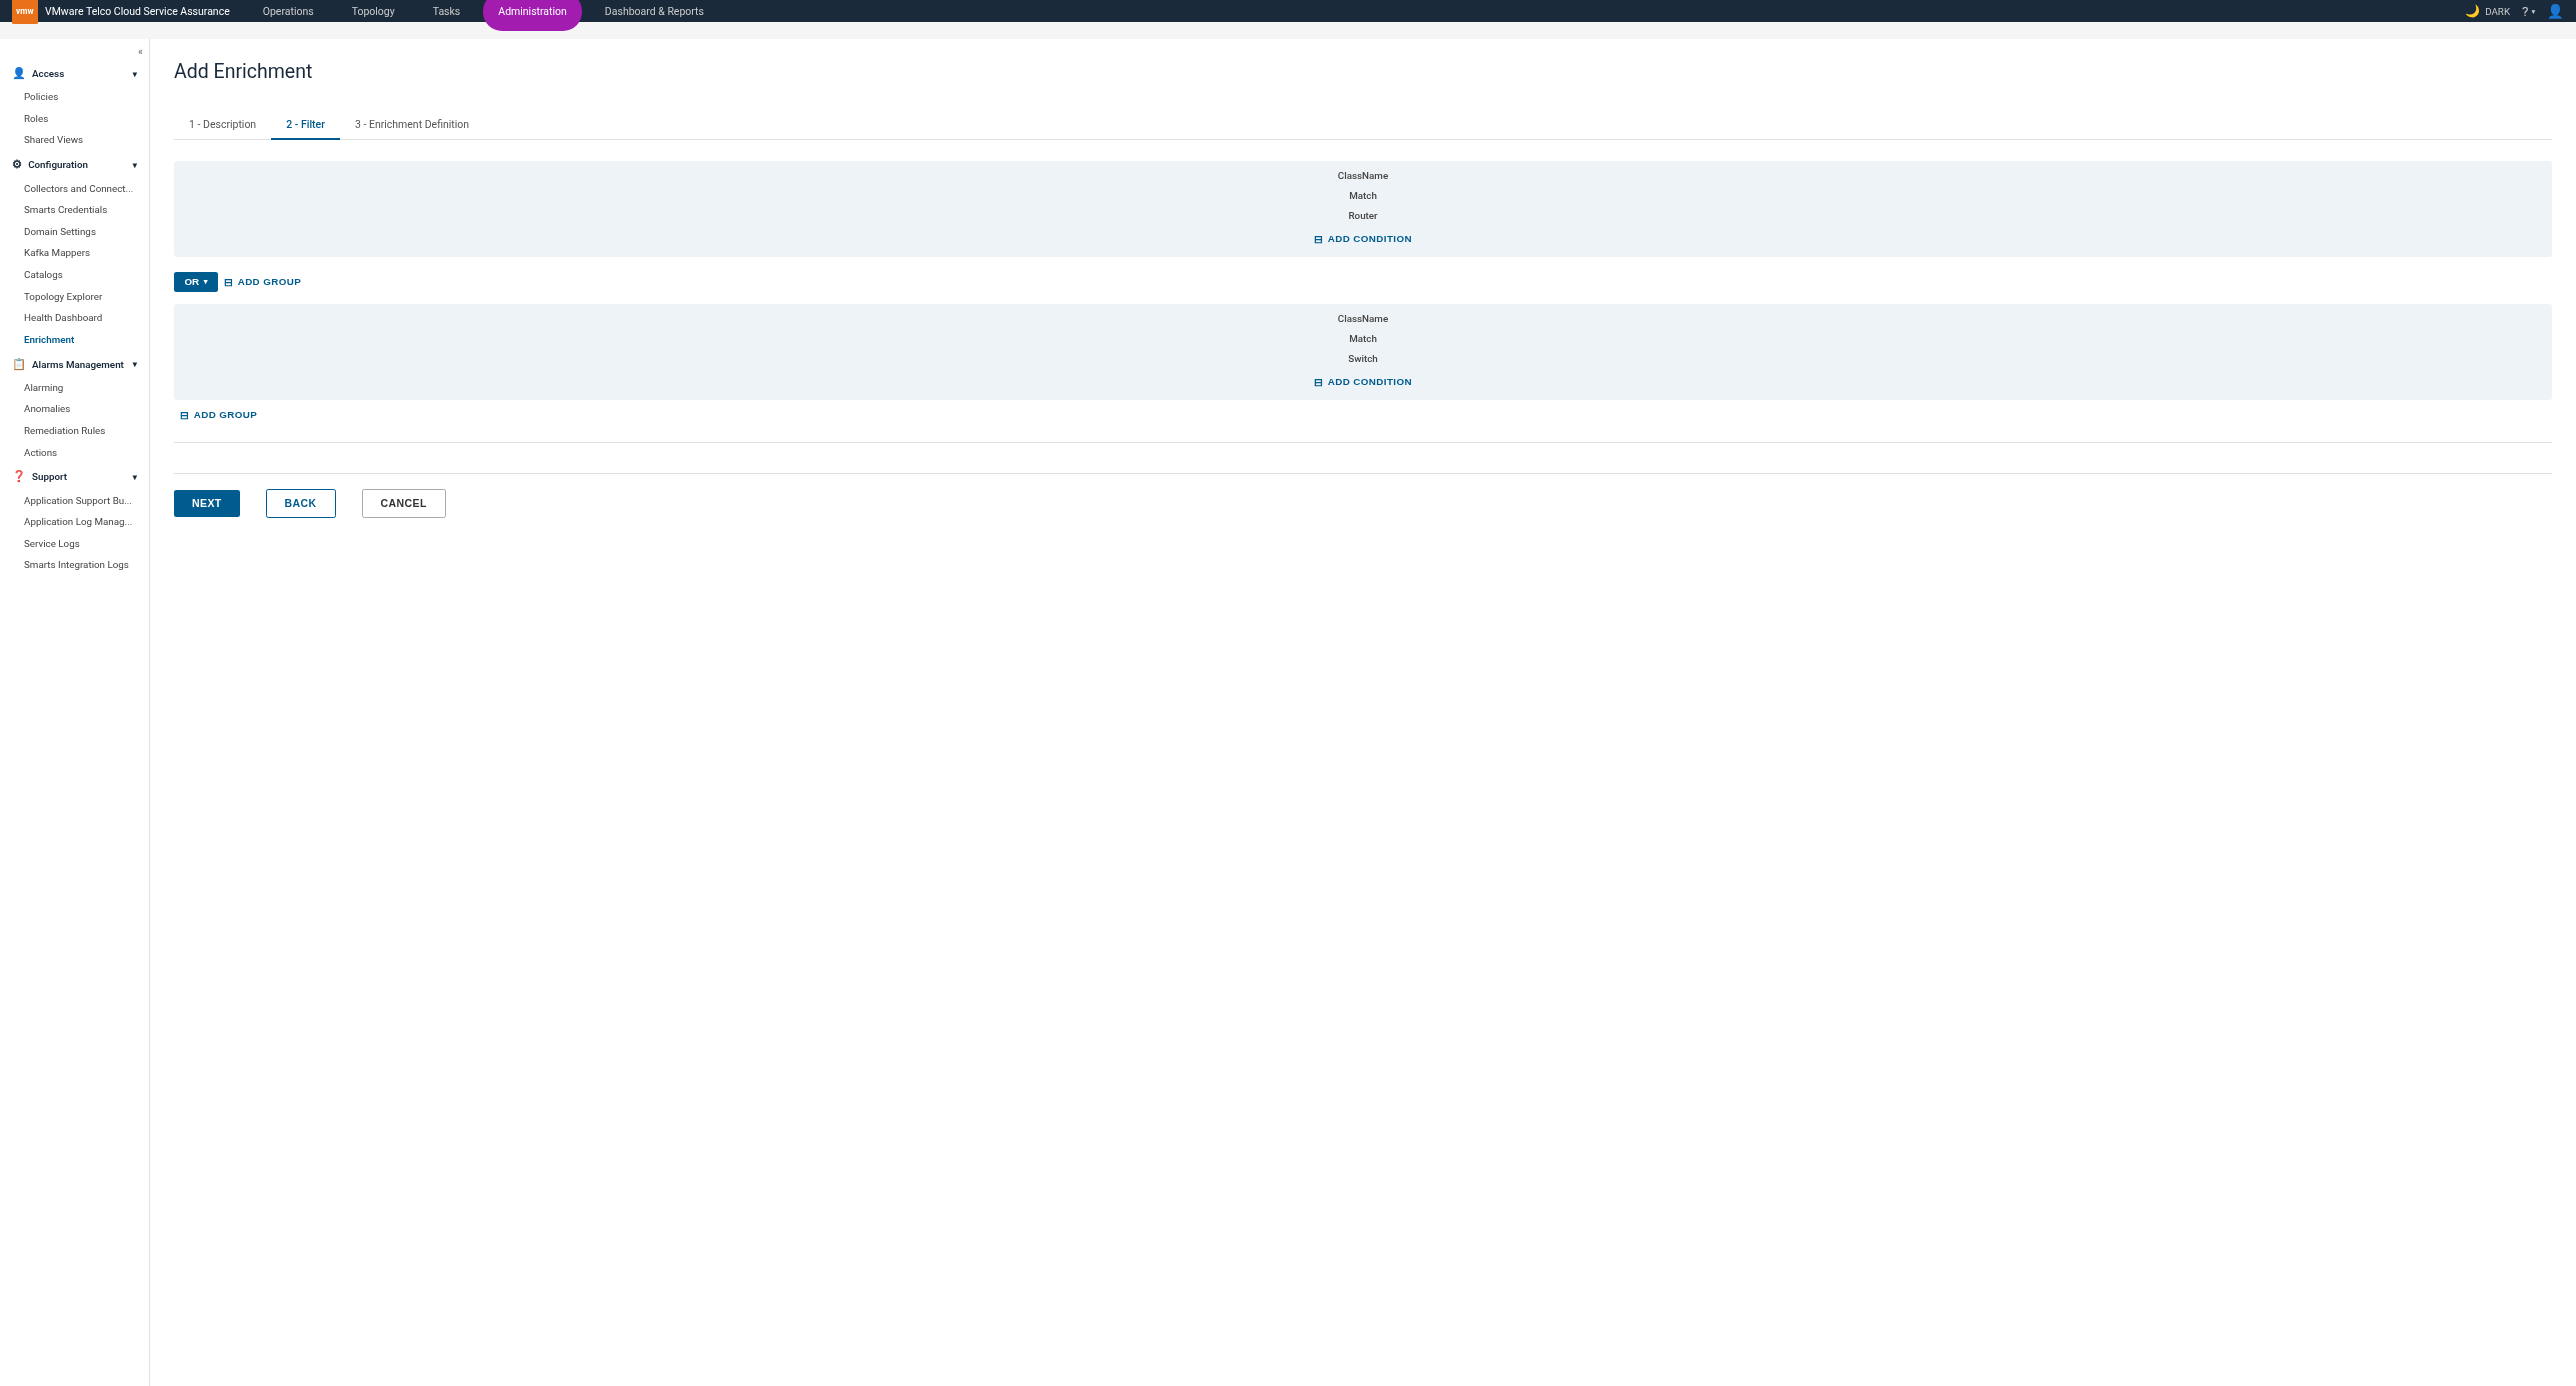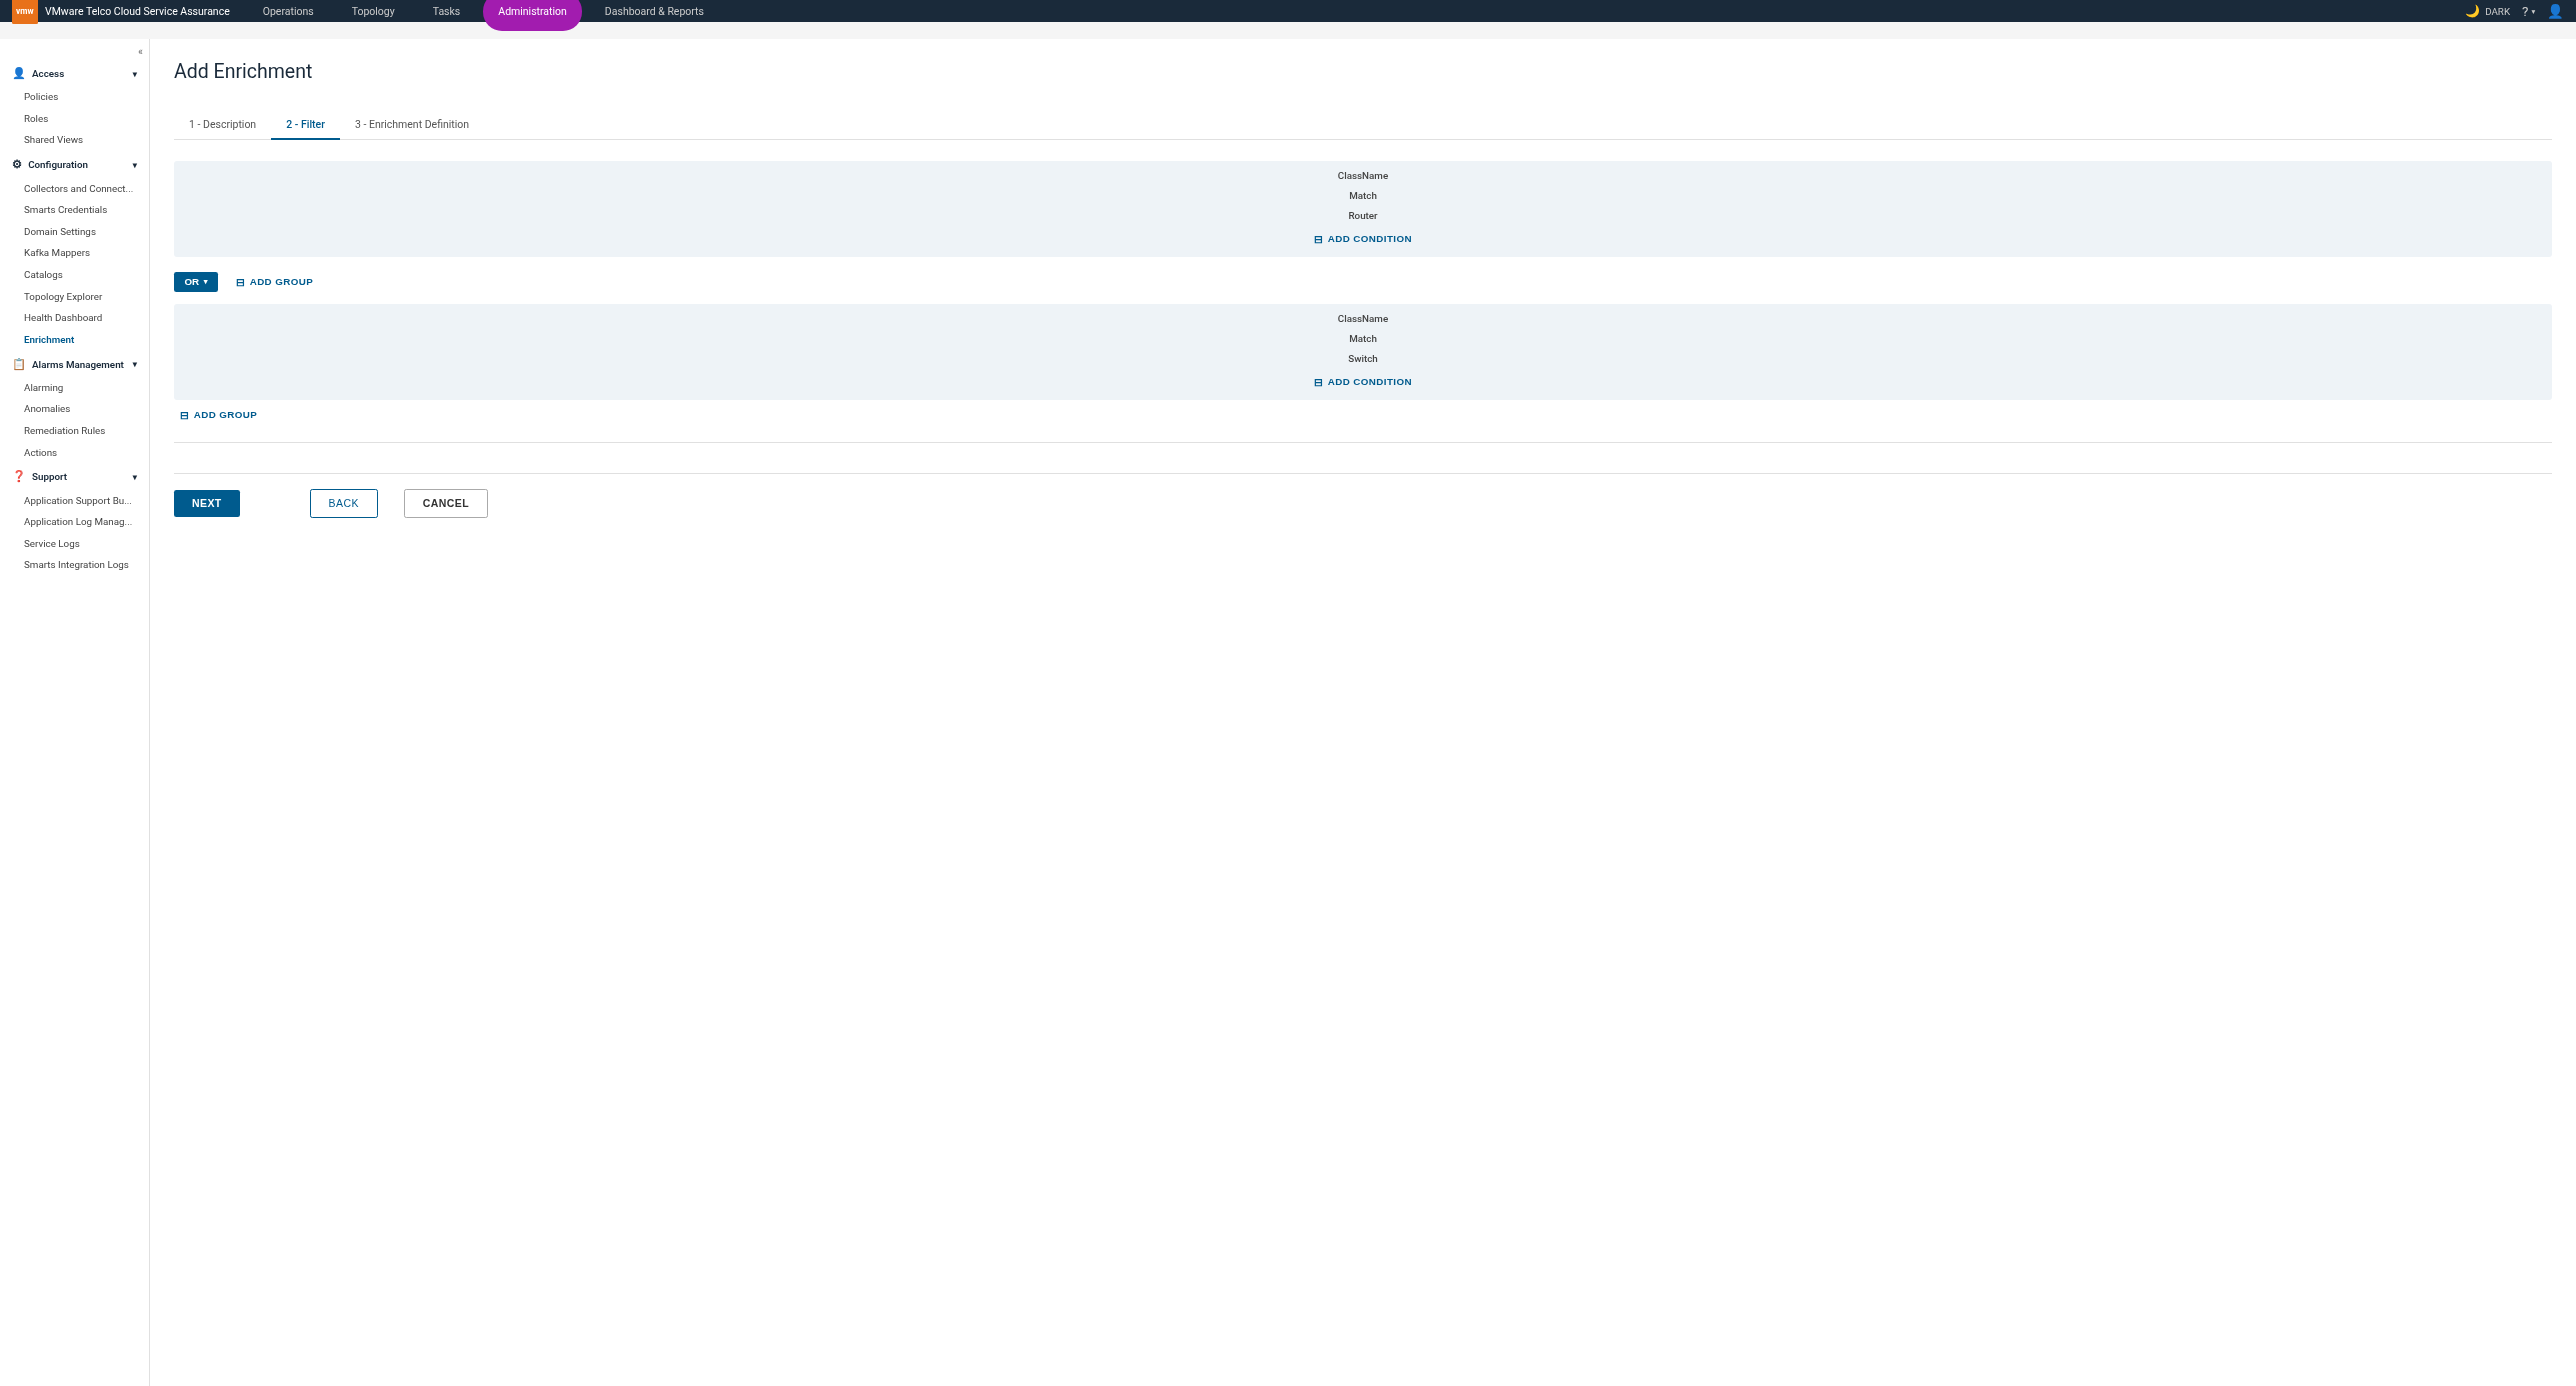--- a/index.html
+++ b/index.html
@@ -192,21 +192,21 @@
       border: none;
       background: none;
       padding: 3px 6px;
       text-transform: uppercase;
       letter-spacing: 0.4px;
     }
 
     .or-group-row {
       display: flex;
       align-items: center;
-      gap: 12px;
+      gap: 0;
       margin-bottom: 12px;
       padding-left: 0;
     }
     .or-btn {
       background: #005b8e;
       color: #fff;
       border: none;
       padding: 4.5px 10.5px;
       border-radius: 2.3px;
       font-size: 9.8px;
@@ -260,25 +260,24 @@
       text-transform: uppercase;
       letter-spacing: 0.4px;
     }
     .btn-back {
       background: #fff;
       color: #005b8e;
       border: 0.8px solid #005b8e;
       padding: 7.5px 18px;
       border-radius: 2.3px;
       font-size: 10.5px;
-      font-weight: 400;
+      font-weight: 700;
       cursor: pointer;
       text-transform: uppercase;
       letter-spacing: 0.4px;
-      margin-left: 44px;
     }
     .btn-cancel {
       background: #fff;
       color: #333;
       border: 0.8px solid #aaa;
       padding: 7.5px 18px;
       border-radius: 2.3px;
       font-size: 10.5px;
       font-weight: 600;
       cursor: pointer;

